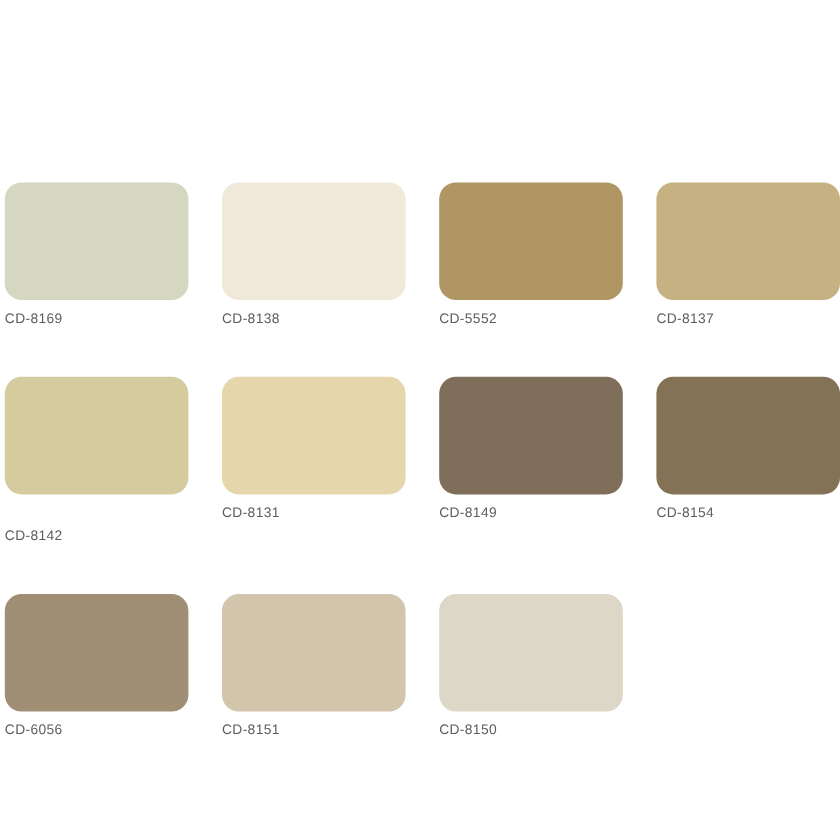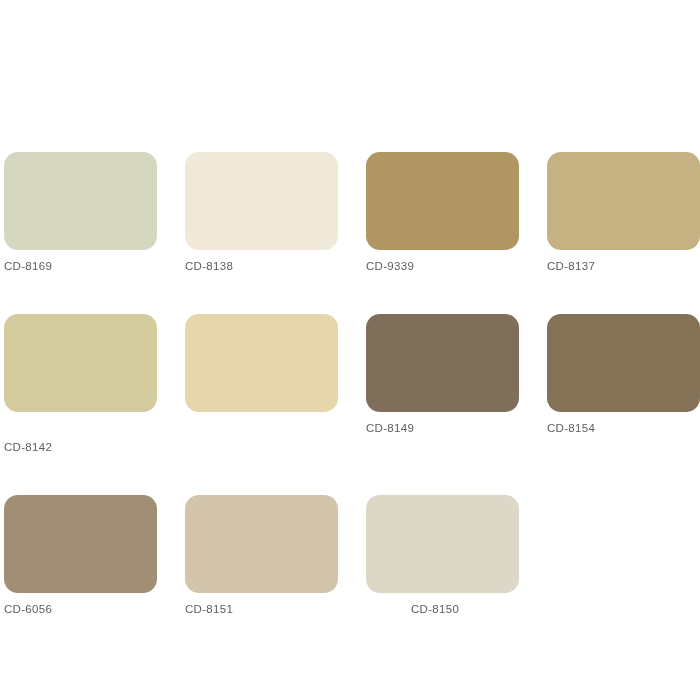--- a/index.html
+++ b/index.html
@@ -61,35 +61,36 @@
       <div class="swatch-label" style="color: rgb(93, 93, 93);">CD-8169</div>
     </div>
 
     <div class="swatch-cell">
       <div class="swatch-chip" style="background-color: rgb(240, 233, 218);"></div>
       <div class="swatch-label" style="color: rgb(93, 93, 93);">CD-8138</div>
     </div>
 
     <div class="swatch-cell">
       <div class="swatch-chip" style="background-color: rgb(176, 150, 99);"></div>
-      <div class="swatch-label" style="color: rgb(93, 93, 93);">CD-9339</div>
+      <div class="swatch-label" style="color: rgb(93, 93, 93);">CD-5552</div>
     </div>
 
     <div class="swatch-cell">
       <div class="swatch-chip" style="background-color: rgb(198, 177, 131);"></div>
       <div class="swatch-label" style="color: rgb(93, 93, 93);">CD-8137</div>
     </div>
 
     <div class="swatch-cell">
       <div class="swatch-chip" style="background-color: rgb(212, 203, 158);"></div>
       <div class="swatch-label" style="color: rgb(93, 93, 93); margin-top: 28px;">CD-8142</div>
     </div>
 
     <div class="swatch-cell">
       <div class="swatch-chip" style="background-color: rgb(229, 215, 171);"></div>
+      <div class="swatch-label" style="color: rgb(93, 93, 93);">CD-8131</div>
     </div>
 
 
     <div class="swatch-cell">
       <div class="swatch-chip" style="background-color: rgb(127, 110, 89);"></div>
       <div class="swatch-label" style="color: rgb(93, 93, 93);">CD-8149</div>
     </div>
 
     <div class="swatch-cell">
       <div class="swatch-chip" style="background-color: rgb(131, 114, 85);"></div>
@@ -101,17 +102,17 @@
       <div class="swatch-label" style="color: rgb(93, 93, 93);">CD-6056</div>
     </div>
 
     <div class="swatch-cell">
       <div class="swatch-chip" style="background-color: rgb(211, 197, 172);"></div>
       <div class="swatch-label" style="color: rgb(93, 93, 93);">CD-8151</div>
     </div>
 
     <div class="swatch-cell">
       <div class="swatch-chip" style="background-color: rgb(220, 215, 198);"></div>
-      <div class="swatch-label" style="color: rgb(93, 93, 93); margin-left: 45px;">CD-8150</div>
+      <div class="swatch-label" style="color: rgb(93, 93, 93);">CD-8150</div>
     </div>
 
   </div>
 </div>
 
 </body></html>

